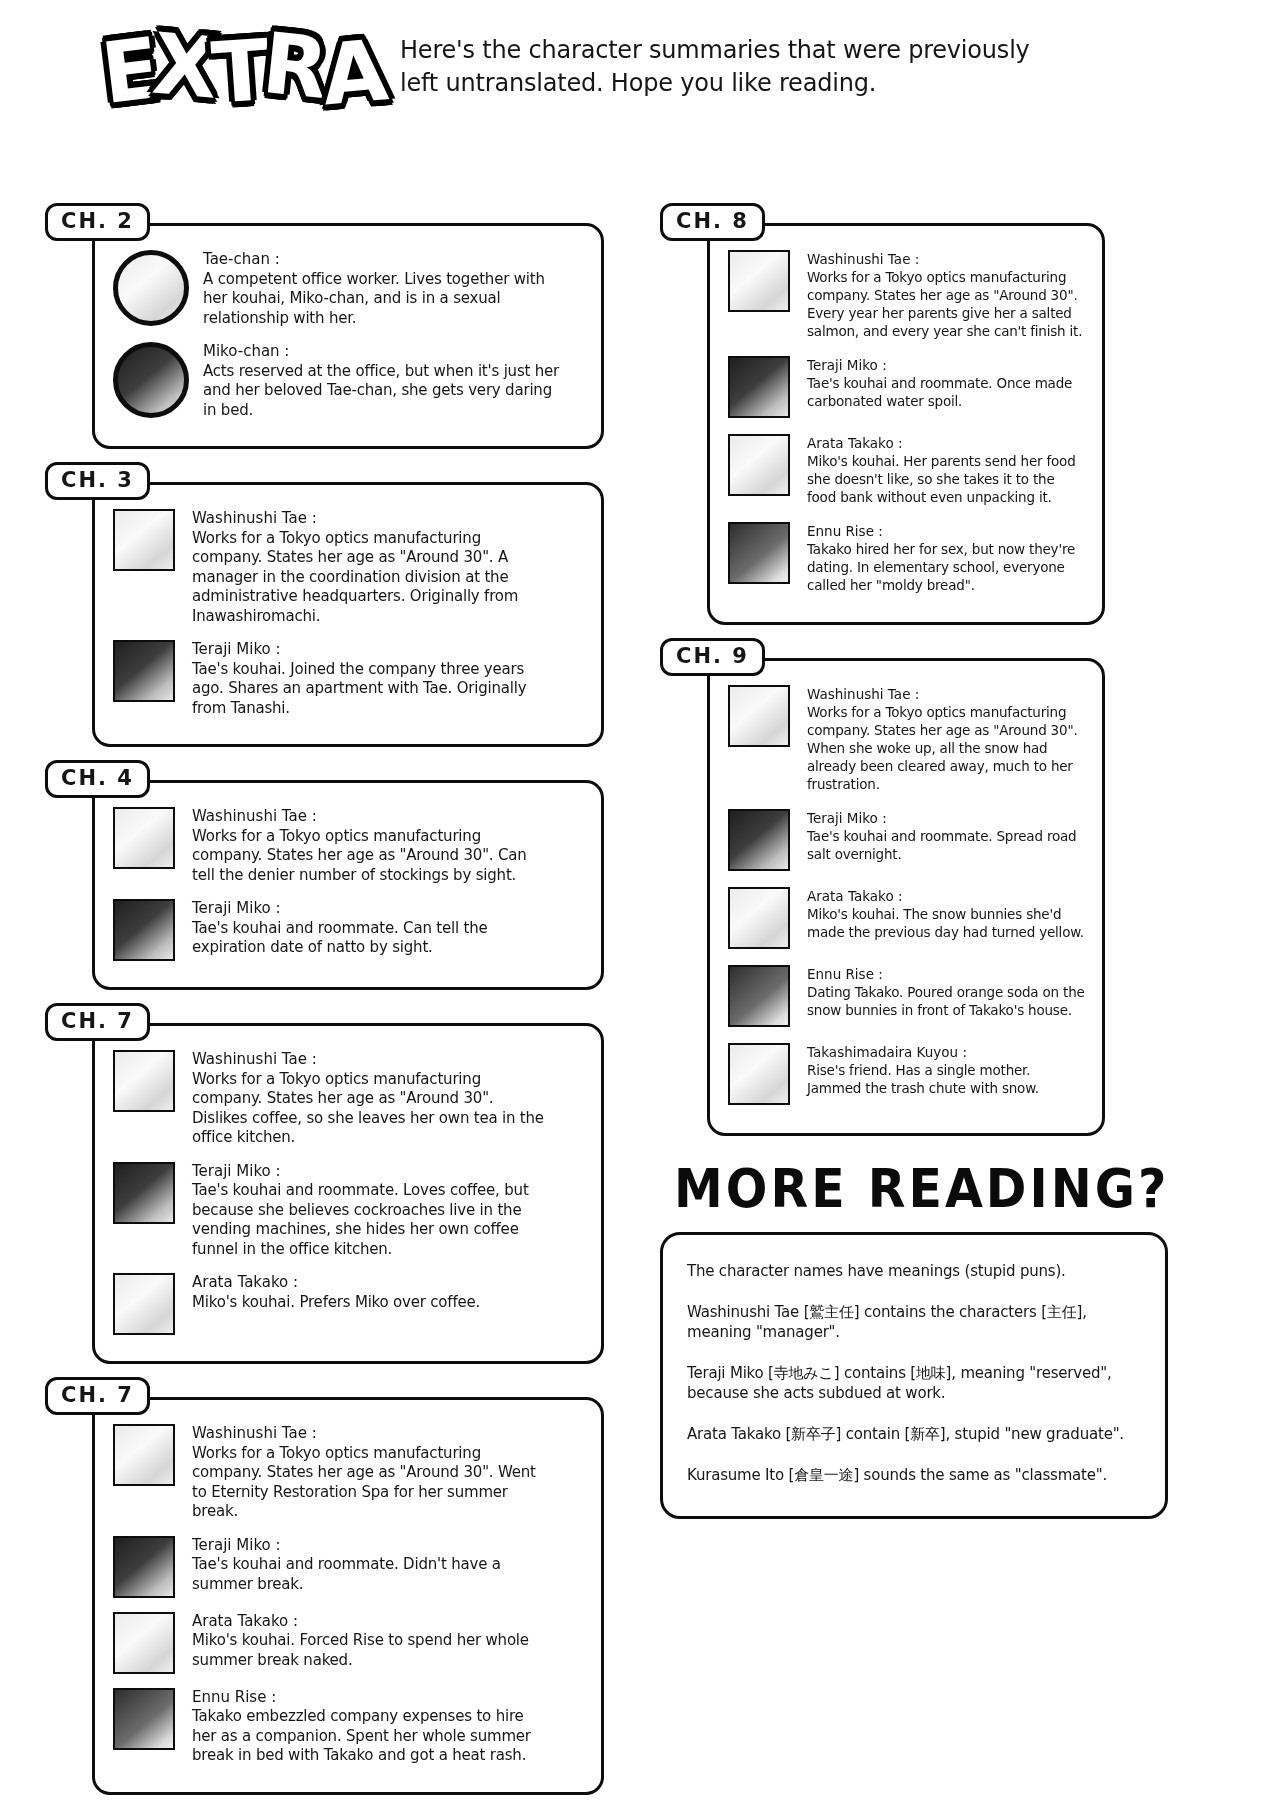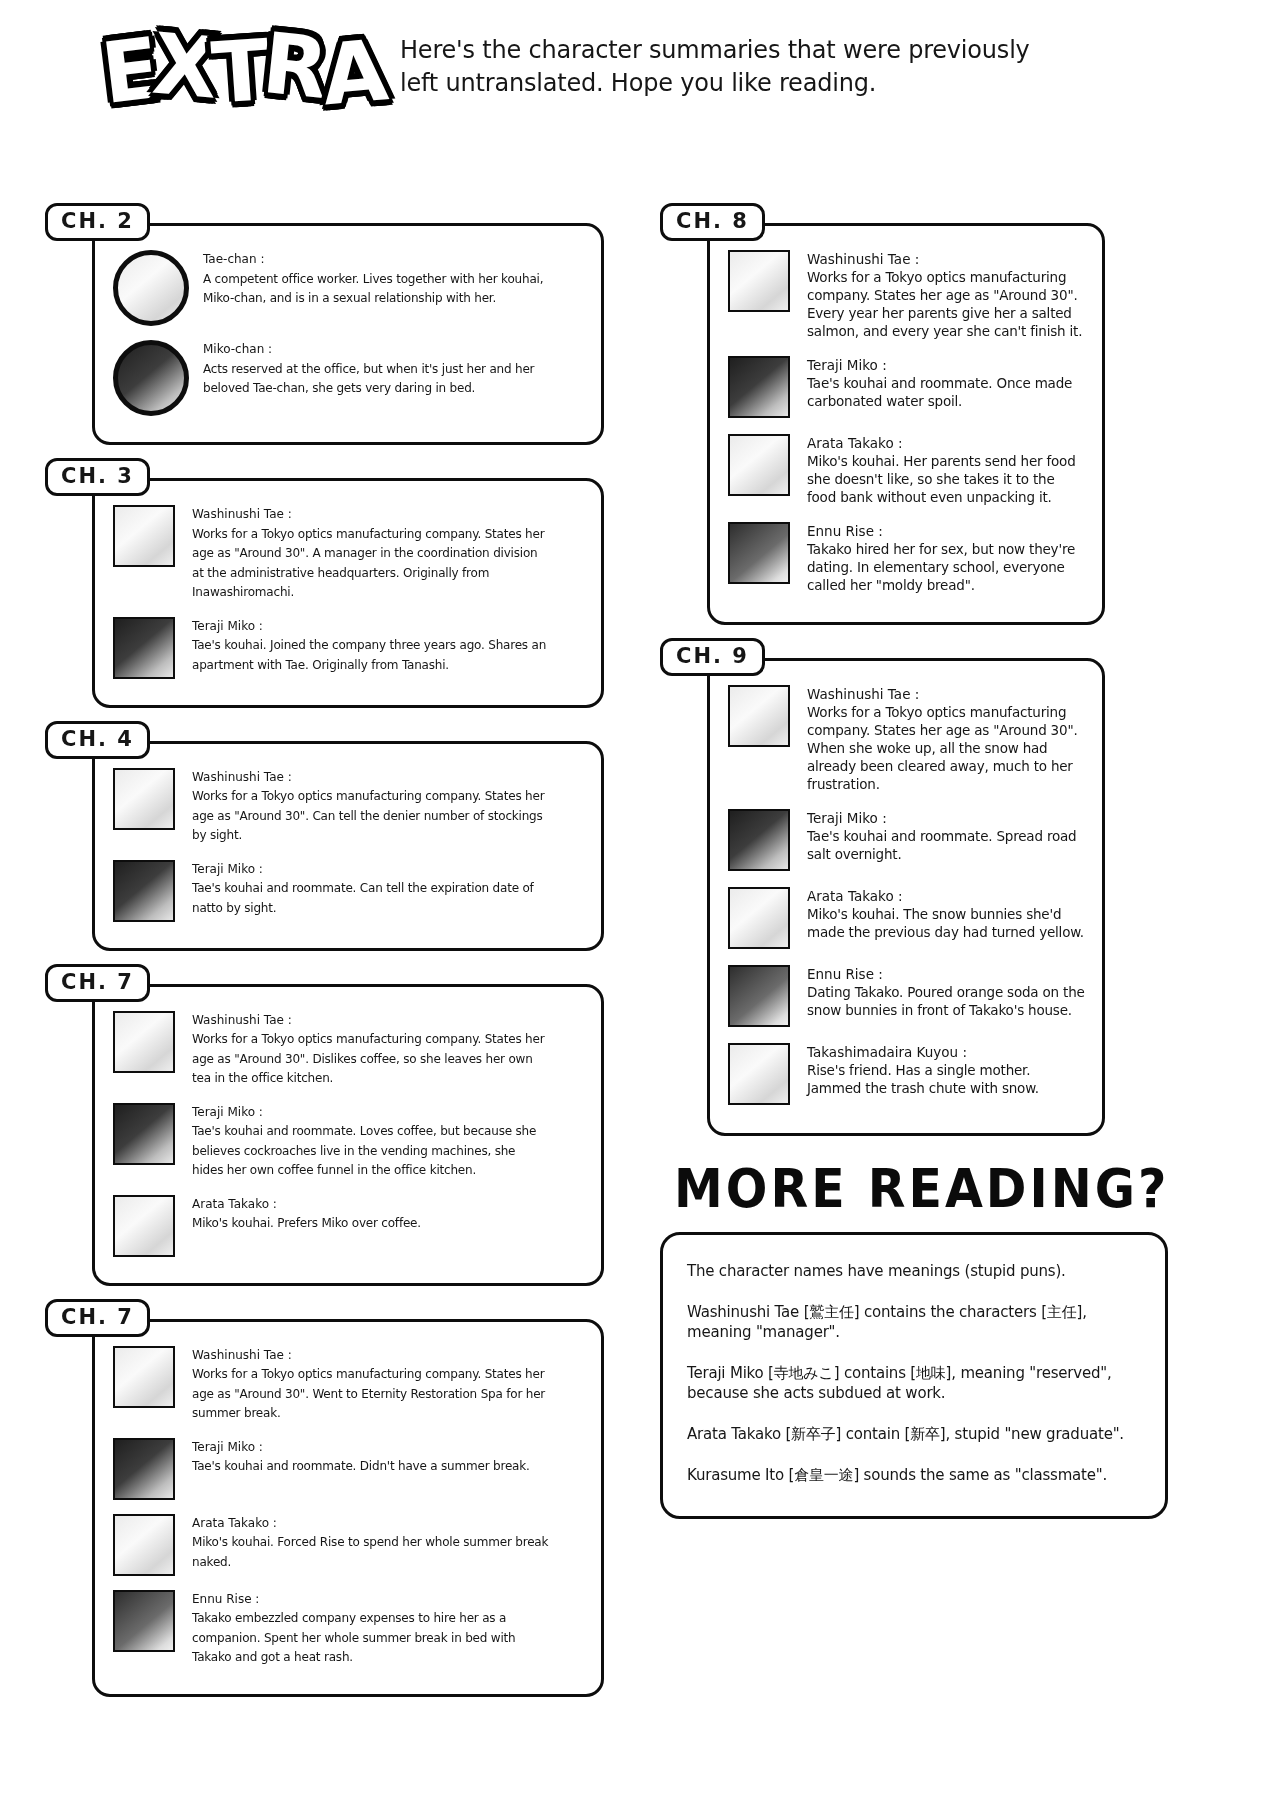--- a/index.html
+++ b/index.html
@@ -55,21 +55,21 @@
   .portrait {
     flex:0 0 auto; box-sizing:border-box; width:62px; height:62px;
     border:2.5px solid #0d0d0d; margin-right:17px;
   }
   .portrait.circle { width:76px; height:76px; border-radius:50%; border-width:5px; margin-right:14px; }
   .tone-light { background:linear-gradient(140deg,#ededed 5%,#fafafa 40%,#d6d6d6 78%,#efefef 100%); }
   .tone-dark  { background:linear-gradient(140deg,#1f1f1f 0%,#3d3d3d 45%,#bdbdbd 80%,#e8e8e8 100%); }
   .tone-mid   { background:linear-gradient(140deg,#2e2e2e 0%,#6b6b6b 55%,#dddddd 88%,#f0f0f0 100%); }
 
   .txt { flex:1 1 auto; min-width:0; }
-  .col-left  .cname, .col-left  .cdesc { font-size:12px;  line-height:19.5px; }
+  .col-left  .cname, .col-left  .cdesc { font-size:15px;  line-height:19.5px; }
   .col-right .cname, .col-right .cdesc { font-size:13.5px; line-height:18px; }
   .col-left  .cdesc { max-width:358px; }
   .col-right .cdesc { max-width:288px; }
   .cdesc { letter-spacing:-0.2px; }
 
   
   .more { position:absolute; left:660px; top:1158px; width:592px; }
   .more h2 {
     margin:0 0 0 14px; font-size:49px; line-height:58px; font-weight:900;
     letter-spacing:3px; color:#0b0b0b; transform:scaleY(1.08); transform-origin:left top;

